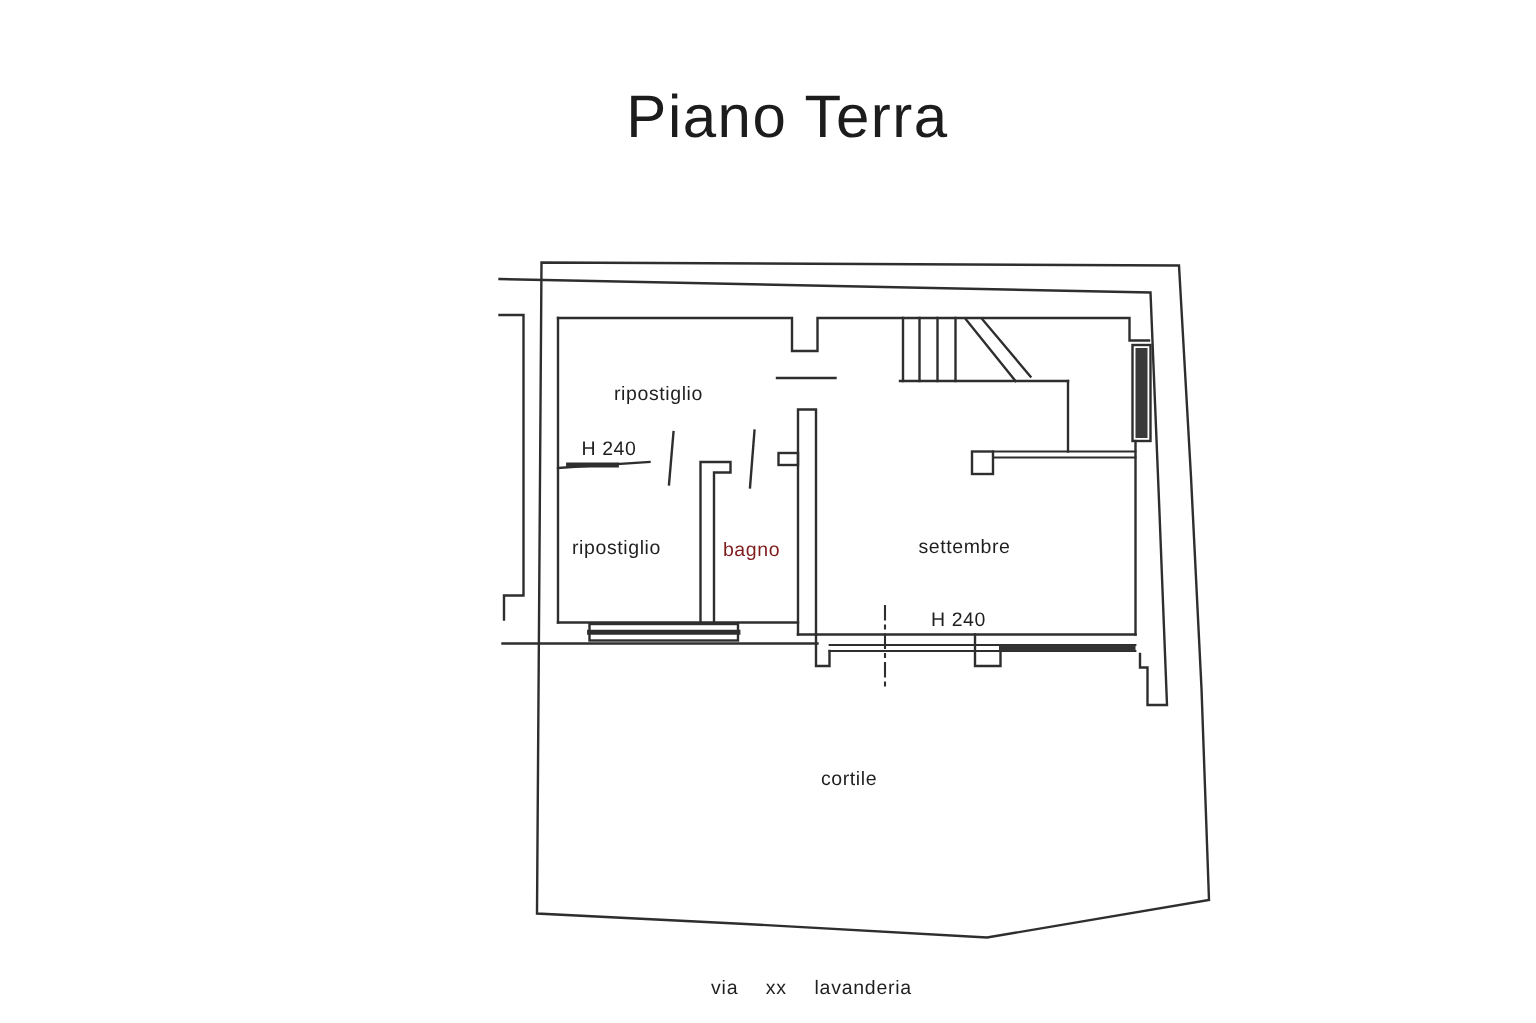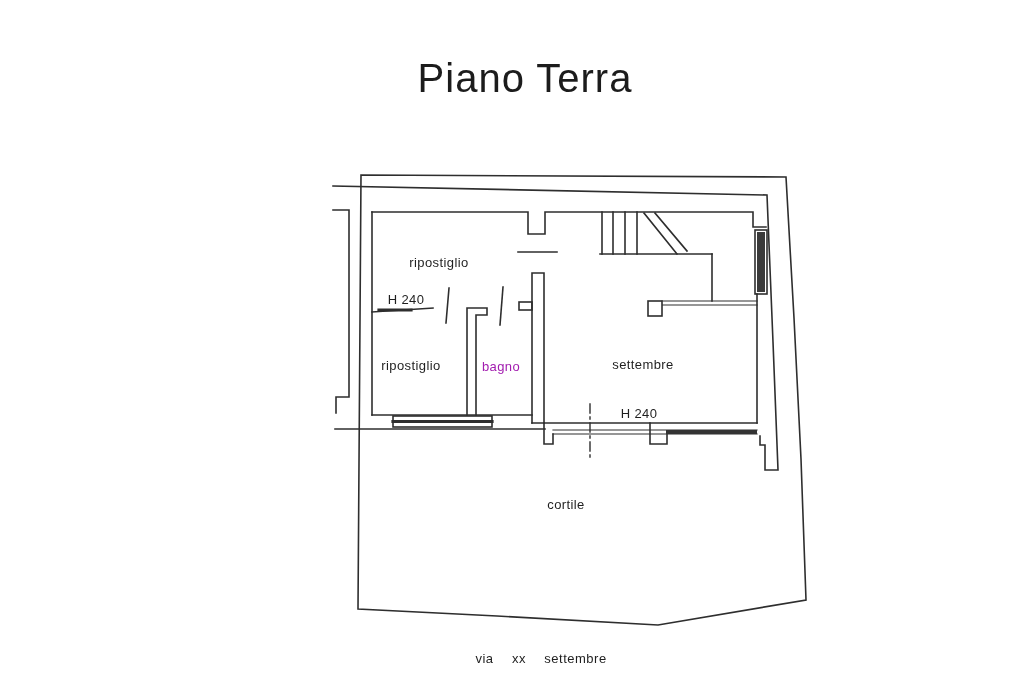--- a/index.html
+++ b/index.html
@@ -38,21 +38,21 @@
   svg.plan .dash{stroke-dasharray:9 4 2 4;stroke-width:1.4;}
   .lbl{
     position:absolute;
     transform:translate(-50%,-50%);
     font-size:13px;
     letter-spacing:0.4px;
     color:#1f1f1f;
     white-space:nowrap;
     text-align:center;
   }
-  .lbl-muted{color:#a21caf;}
+  .lbl-muted{color:#7f1d1d;}
   .street{
     word-spacing:1.1em;
     letter-spacing:0.5px;
   }
 </style>
 </head>
 <body>
 
 <div class="page">
 
@@ -111,20 +111,20 @@
 
     <g>
       <path class="dash" d="M 590 392 L 590 448"></path>
     </g>
   </svg>
 
   <div class="lbl" style="left:439px;top:250px;">ripostiglio</div>
   <div class="lbl" style="left:411px;top:353px;">ripostiglio</div>
   <div class="lbl lbl-muted" style="left:501px;top:354px;">bagno</div>
   <div class="lbl" style="left:643px;top:352px;">settembre</div>
-  <div class="lbl" style="left:566px;top:492px;">cortile</div>
+  <div class="lbl" style="left:566px;top:507px;">cortile</div>
 
   <div class="lbl" style="left:406px;top:287px;">H 240</div>
   <div class="lbl" style="left:639px;top:401px;">H 240</div>
 
-  <div class="lbl street" style="left:541px;top:646px;">via xx settembre</div>
+  <div class="lbl street" style="left:541px;top:646px;">via xx lavanderia</div>
 
 </div>
 
 </body></html>

